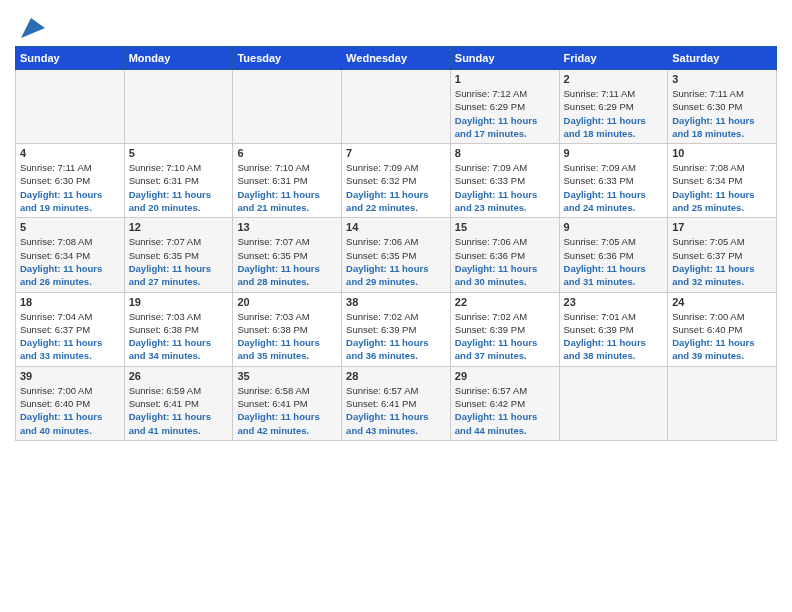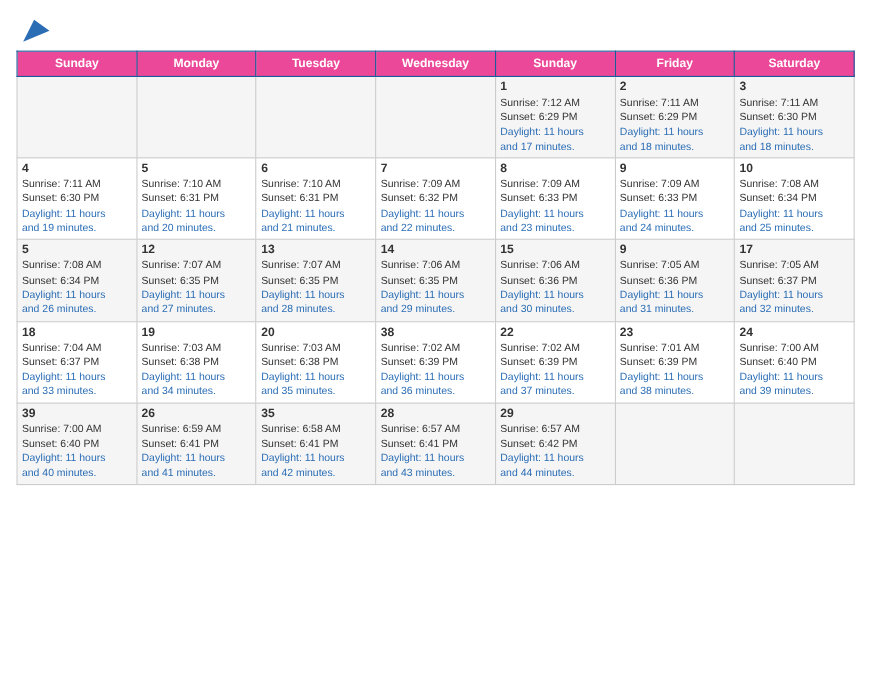--- a/index.html
+++ b/index.html
@@ -46,24 +46,24 @@
       font-size: 16px;
       color: #555;
       font-weight: normal;
     }
     table {
       width: 100%;
       border-collapse: collapse;
       font-size: 10px;
     }
     thead tr th {
-      background-color: #ec4899;
+      background-color: #1d4ed8;
       color: #fff;
-      text-align: center;
-      padding: 5px 16px;
+      text-align: left;
+      padding: 5px 4px;
       font-size: 11px;
       border: 1px solid #1a5a9a;
     }
     tbody tr td {
       border: 1px solid #ccc;
       vertical-align: top;
       padding: 3px 4px;
       min-height: 70px;
       width: 14.28%;
     }
@@ -80,20 +80,21 @@
       margin-bottom: 2px;
     }
     .day-info {
       color: #333;
       font-size: 9.5px;
       line-height: 1.4;
     }
     .daylight-label {
       color: #2a6db5;
       font-size: 9.5px;
+      font-weight: bold;
     }
     .empty-cell {
       background-color: inherit;
     }
   </style>
 </head>
 <body>
 
 <div class="header-area">
   <div class="logo">

